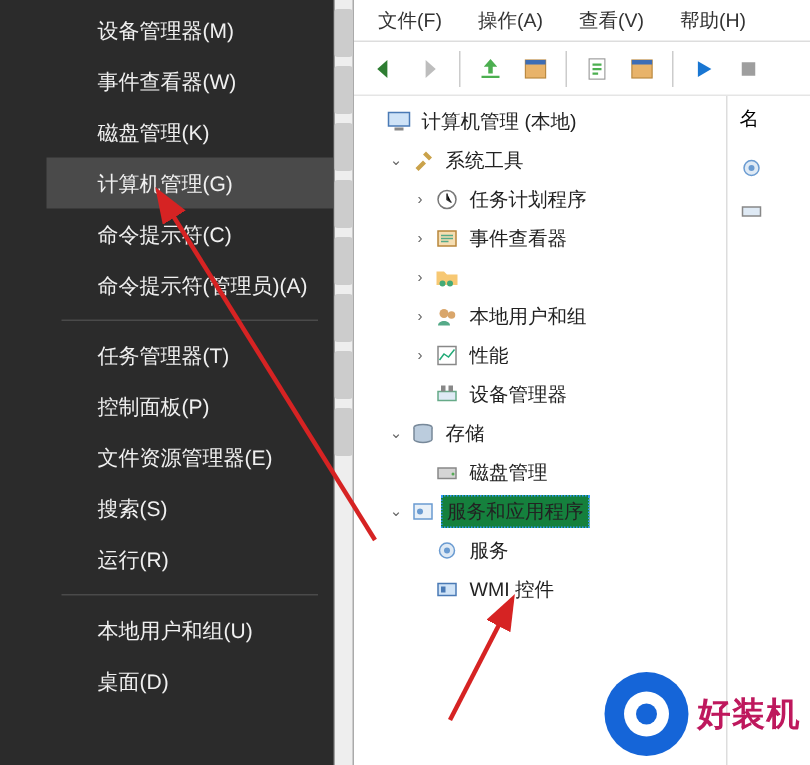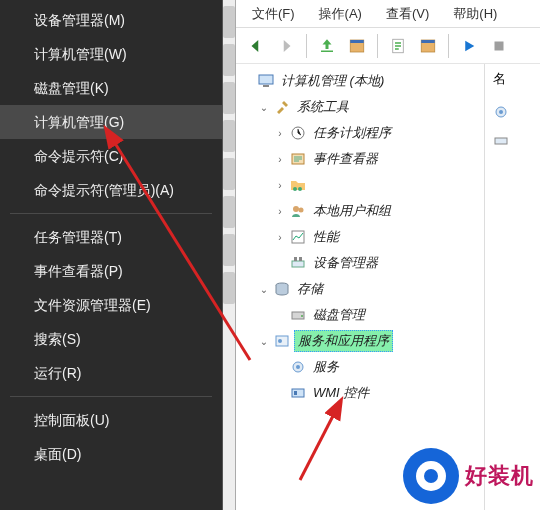--- a/index.html
+++ b/index.html
@@ -1,21 +1,21 @@
 <!DOCTYPE html>
 <html><head>
 <meta charset="utf-8">
 <style>
   * { margin: 0; padding: 0; box-sizing: border-box; font-family: "Microsoft YaHei", "SimSun", sans-serif; }
   body { width: 540px; height: 510px; overflow: hidden; background: #fff; position: relative; }
 
   
   .ctx-menu {
     position: absolute; left: 0; top: 0; width: 222px; height: 510px;
-    background: #2b2b2b; color: #fff; padding-top: 3px;
+    background: #2b2b2b; color: #fff; padding-top: 3px; padding-left: 31px;
   }
   .ctx-item {
     height: 34px; line-height: 34px; padding-left: 34px; font-size: 14px; color: #f0f0f0;
     cursor: pointer;
   }
   .ctx-item.hover { background: #4a4a4a; }
   .ctx-sep { height: 1px; background: #4a4a4a; margin: 6px 10px; }
 
   
   .strip { position:absolute; left:222px; top:0; width:14px; height:510px; background:#eee; border-left:1px solid #555; border-right:1px solid #aaa;}
@@ -43,22 +43,22 @@
 
   .body { flex: 1; display: flex; overflow: hidden; }
   .tree {
     width: 248px; padding: 4px 0 4px 6px; font-size: 13px; color: #222; overflow:hidden;
   }
   .actions { flex:1; border-left:1px solid #ddd; padding:6px 8px; font-size:13px;}
   .actions-head { color:#000; margin-bottom:10px;}
   .act-row { display:flex; align-items:center; gap:6px; height:28px;}
 
   .tnode { display:flex; align-items:center; height:26px; gap:4px; white-space:nowrap;}
-  .tnode .lbl { padding:1px 3px;font-style:italic; }
-  .tnode.sel .lbl { background:#86efac; border:1px dotted #3399ff;text-align:right; }
+  .tnode .lbl { padding:1px 3px; }
+  .tnode.sel .lbl { background:#15803d; border:1px dotted #3399ff;text-align:right; }
   .twist { width:12px; text-align:center; color:#666; font-size:10px; }
   .twist.blank { visibility:hidden; }
   .pad0 { padding-left: 0px; }
   .pad1 { padding-left: 16px; }
   .pad2 { padding-left: 32px; }
 
   .ico { width:16px; height:16px; display:inline-flex; align-items:center; justify-content:center;}
 
   
   .arrow { position:absolute; pointer-events:none; }
@@ -76,33 +76,33 @@
     display:flex; align-items:center; justify-content:center;
   }
   .brand .eye .pupil { width:14px; height:14px; border-radius:50%; background:#1565d8;}
   .brand .txt { font-size:22px; font-weight:600; color:#be185d; letter-spacing:1px;}
 </style>
 </head>
 <body>
 
 <div class="ctx-menu">
   <div class="ctx-item"><span>设备管理器(M)</span></div>
-  <div class="ctx-item"><span>计算机管理(W)</span></div>
+  <div class="ctx-item"><span>事件查看器(W)</span></div>
   <div class="ctx-item"><span>磁盘管理(K)</span></div>
   <div class="ctx-item hover"><span>计算机管理(G)</span></div>
   <div class="ctx-item"><span>命令提示符(C)</span></div>
   <div class="ctx-item"><span>命令提示符(管理员)(A)</span></div>
   <div class="ctx-sep"></div>
   <div class="ctx-item"><span>任务管理器(T)</span></div>
-  <div class="ctx-item"><span>事件查看器(P)</span></div>
+  <div class="ctx-item"><span>控制面板(P)</span></div>
   <div class="ctx-item"><span>文件资源管理器(E)</span></div>
   <div class="ctx-item"><span>搜索(S)</span></div>
   <div class="ctx-item"><span>运行(R)</span></div>
   <div class="ctx-sep"></div>
-  <div class="ctx-item"><span>控制面板(U)</span></div>
+  <div class="ctx-item"><span>本地用户和组(U)</span></div>
   <div class="ctx-item"><span>桌面(D)</span></div>
 </div>
 
 <div class="strip">
   <div class="dot"></div>
     <div class="dot"></div>
     <div class="dot"></div>
     <div class="dot"></div>
   <div class="dot"></div>
     <div class="dot"></div>

